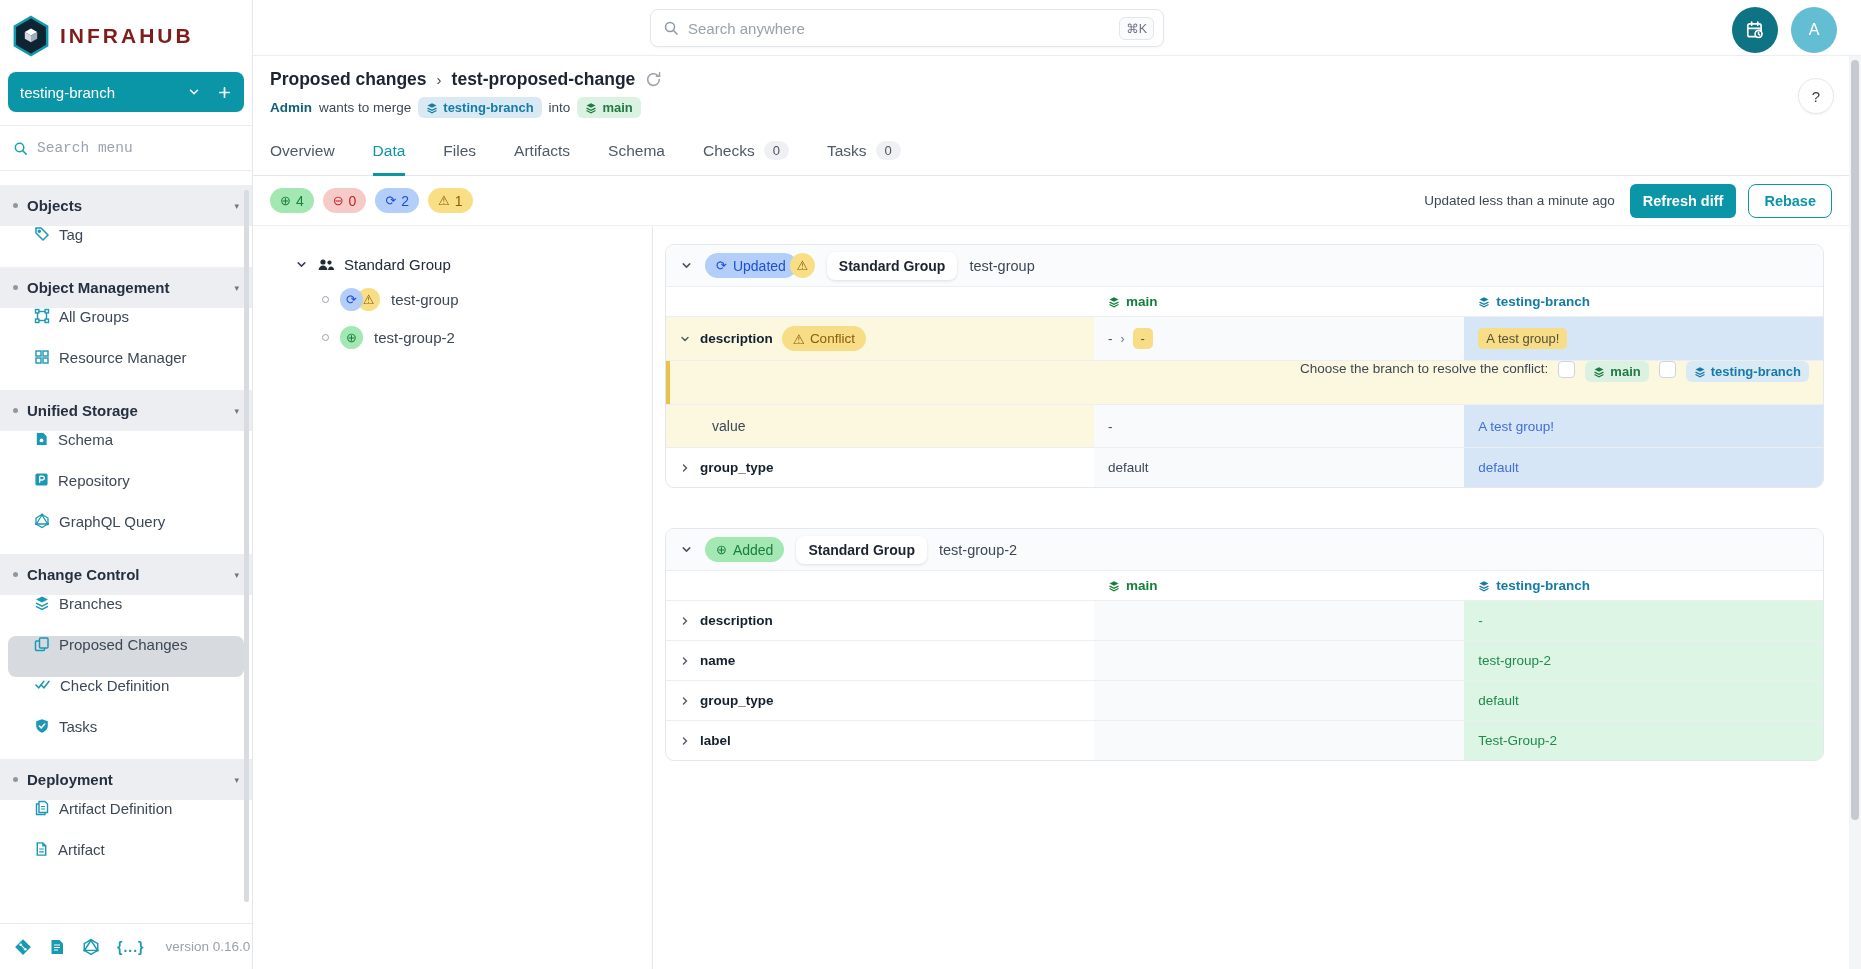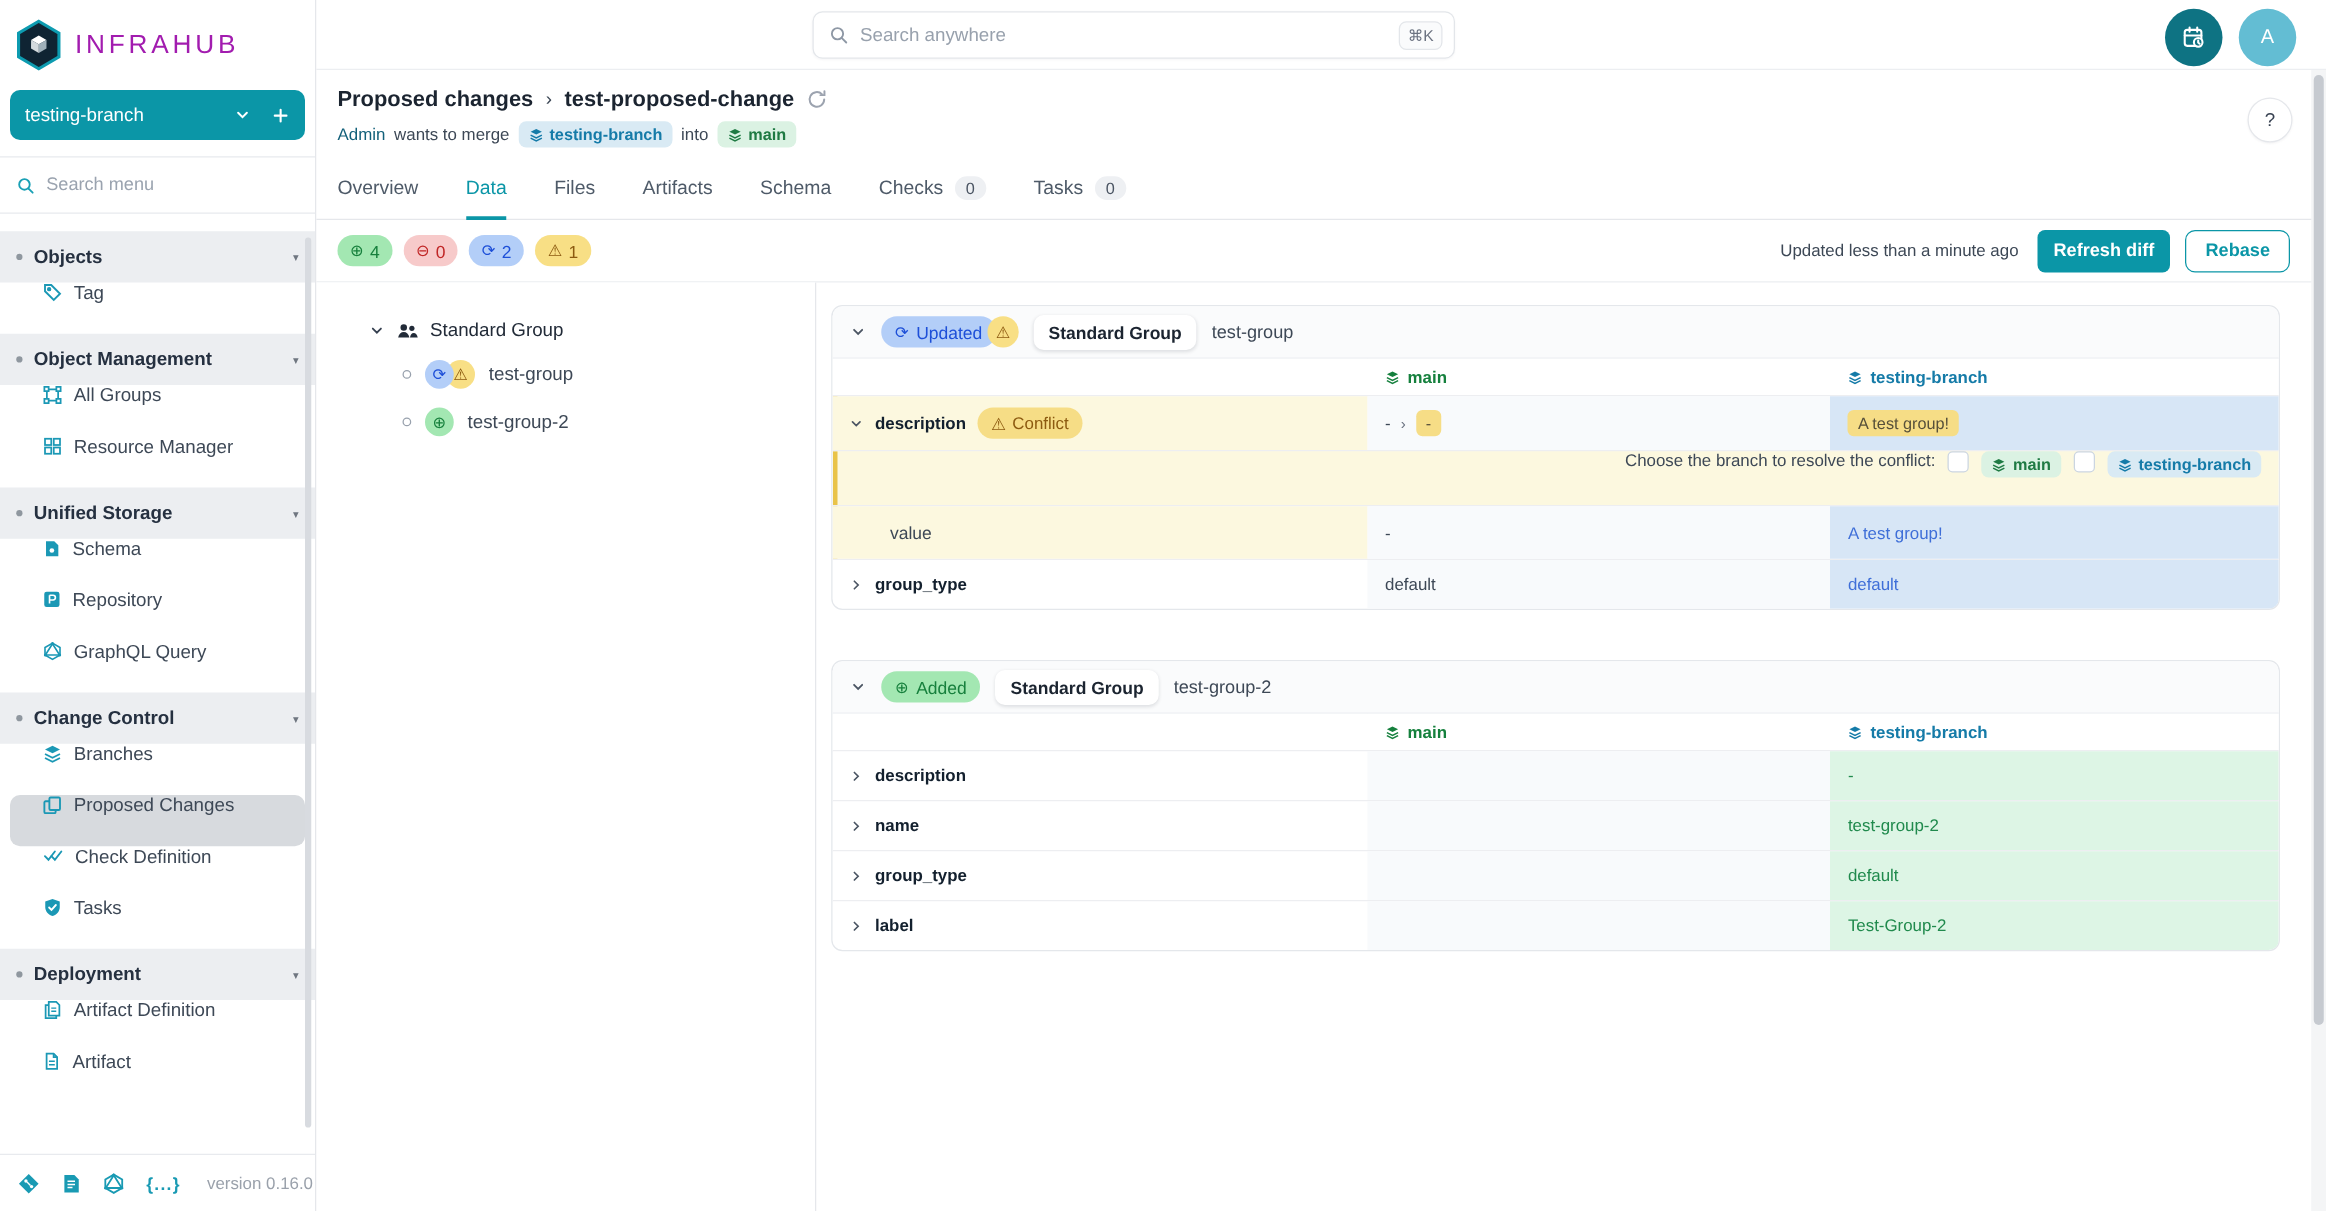--- a/index.html
+++ b/index.html
@@ -4,26 +4,26 @@
 <style>
 *{box-sizing:border-box;margin:0;padding:0}
 html,body{width:1861px;height:969px}
 body{font-family:"Liberation Sans",sans-serif;background:#fff;color:#374151;overflow:hidden}
 .app{position:relative;width:1861px;height:969px}
 svg{display:block}
 
 
 .sidebar{position:absolute;left:0;top:0;width:253px;height:100%;background:#fff;border-right:1px solid #e5e7eb;z-index:5}
 .logo{display:flex;align-items:center;gap:10px;padding:12px 0 0 12px;height:60px}
-.brand{font-size:21px;font-weight:400;letter-spacing:3px;color:#a21caf}
+.brand{font-size:21px;font-weight:700;letter-spacing:3px;color:#7f1d1d}
 .branch-bar{margin:12px 8px 0;height:40px;background:#0b96a7;border-radius:8px;display:flex;align-items:center;color:#fff;padding:0 12px;gap:10px;cursor:pointer}
 .branch-name{font-size:15px;flex:1}
 .sb-div{border-bottom:1px solid #e8eaee;margin-top:13px}
 .menu-search{display:flex;align-items:center;gap:9px;padding:0 13px;height:45px;border-bottom:1px solid #e8eaee;color:#19a0b5}
-.menu-search input{border:0;outline:0;font-size:14.5px;color:#374151;flex:1;font-family:Liberation Sans, sans-serif;background:transparent}
+.menu-search input{border:0;outline:0;font-size:14.5px;color:#374151;flex:1;font-family:Liberation Mono, monospace;background:transparent}
 .menu-search input::placeholder{color:#9aa3af}
 nav.menu{padding-top:14px}
 .m-section{height:41px;display:flex;align-items:center;gap:9px;background:#eceef1;padding:0 13px;cursor:pointer}
 .m-section .m-label{font-size:15px;font-weight:600;color:#253040;flex:1}
 .dot{width:5px;height:5px;border-radius:50%;background:#8f979f;flex:none}
 .sec-chev{font-size:9px;color:#6f7680}
 .m-item{height:41px;display:flex;align-items:flex-start;gap:9px;padding:0 12px 0 34px;color:#3d4856;font-size:15px;cursor:pointer}
 .m-item.active{background:#d7dade;border-radius:8px;margin:0 8px;padding-left:26px}
 .m-ic{color:#1b98b5;display:flex;flex:none}
 .sb-thumb{position:absolute;right:3px;top:190px;width:5px;height:712px;background:#d8dbe0;border-radius:3px}
@@ -40,21 +40,21 @@
 .gsearch input::placeholder{color:#98a1ad}
 .kbd{border:1px solid #e3e6ea;background:#fafbfc;color:#6b7280;font-size:12.5px;border-radius:6px;padding:3px 6px}
 .cal-btn{position:absolute;left:1479px;top:7px;width:46px;height:46px;border-radius:50%;background:#0e7383;border:0;display:flex;align-items:center;justify-content:center;cursor:pointer}
 .avatar{position:absolute;left:1538px;top:7px;width:46px;height:46px;border-radius:50%;background:#63bdd3;color:#fff;font-size:16px;display:flex;align-items:center;justify-content:center;cursor:pointer;border:0;font-family:inherit}
 
 .page-head{position:relative;height:120px;border-bottom:1px solid #e5e7eb;padding-left:17px;background:#fff}
 .crumb{display:flex;align-items:center;gap:10px;padding-top:13px;font-size:17.5px;font-weight:700;color:#1b2430}
 .crumb .csep{color:#3a4553;font-weight:400;font-size:15px}
 .crumb .refresh{color:#9ca3af;display:flex;cursor:pointer}
 .subtitle{display:flex;align-items:center;gap:7px;margin-top:7px;font-size:13.5px;color:#3d4856}
-.subtitle .author{font-weight:400;color:#12607a}
+.subtitle .author{font-weight:700;color:#12607a}
 .bbadge{display:inline-flex;align-items:center;gap:5px;border-radius:6px;padding:3px 8px;font-weight:700;font-size:13px}
 .bbadge.blue{background:#d9eaf4;color:#157ba8}
 .bbadge.green{background:#dbf2e3;color:#1f7a43}
 .help-btn{position:absolute;right:27px;top:22px;width:36px;height:36px;border-radius:50%;border:1px solid #e5e7eb;background:#fff;color:#374151;font-size:15px;display:flex;align-items:center;justify-content:center;box-shadow:0 1px 2px rgba(16,24,40,.05);cursor:pointer;font-family:inherit}
 .tabs{position:absolute;left:17px;bottom:-1px;display:flex;gap:38px}
 .tab{display:flex;align-items:center;gap:9px;font-size:15.5px;color:#4e5a68;padding-bottom:13px;border-bottom:3px solid transparent;cursor:pointer}
 .tab.active{color:#0b96a7;border-bottom-color:#0b96a7}
 .tab .cnt{background:#eef0f3;border-radius:11px;padding:2px 9px;font-size:13px;color:#4b5563}
 
 .toolbar{height:50px;display:flex;align-items:center;padding:0 29px 0 17px;border-bottom:1px solid #eceef1;background:#fff}

